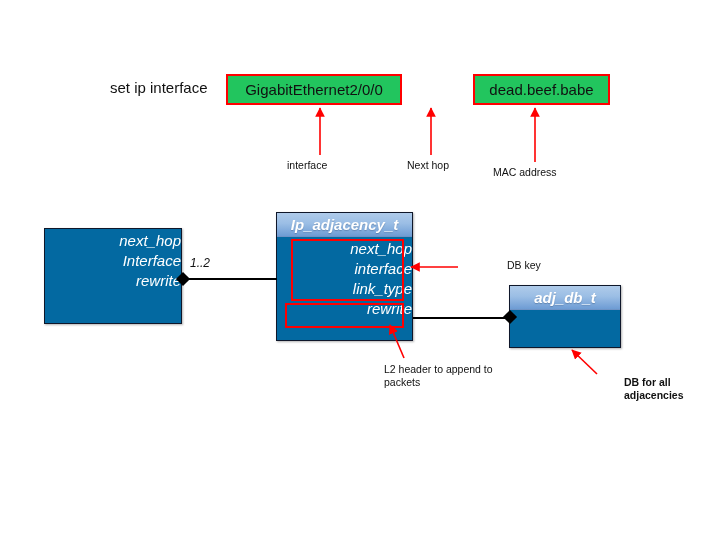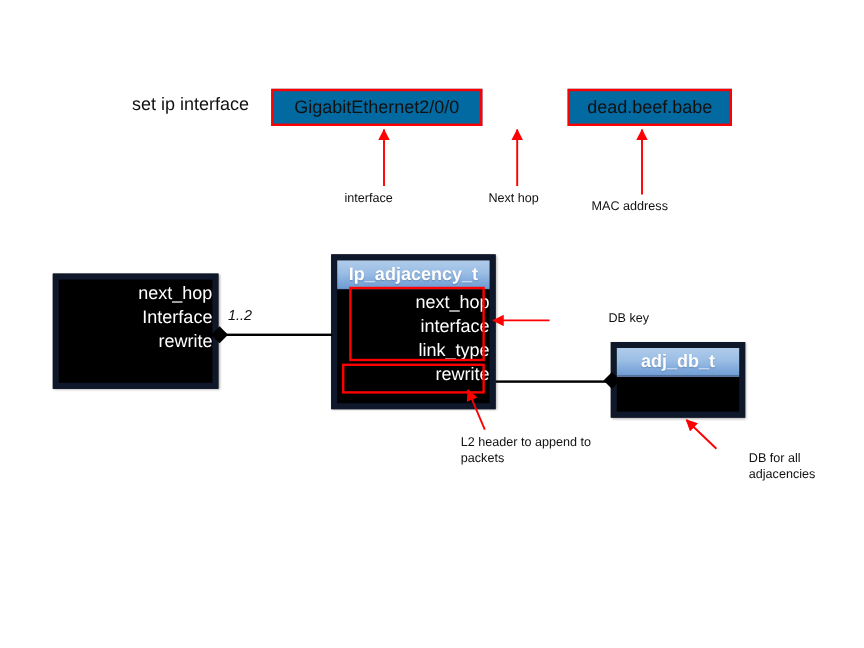--- a/index.html
+++ b/index.html
@@ -21,21 +21,21 @@
     position: absolute;
     left: 110px;
     top: 79px;
     font-size: 15px;
     color: #111111;
     white-space: nowrap;
   }
   .cmd-box {
     position: absolute;
     border: 2px solid #FF0000;
-    background: #0369a1;
+    background: #22c55e;
     box-sizing: border-box;
     display: flex;
     align-items: center;
     justify-content: center;
     font-size: 15px;
     color: #111111;
     white-space: nowrap;
     text-align: center;
   }
   #cmd-interface { left: 226px; top: 74px; width: 176px; height: 31px; }
@@ -48,23 +48,24 @@
     white-space: nowrap;
   }
   #ann-interface { left: 287px; top: 159px; }
   #ann-nexthop   { left: 407px; top: 159px; }
   #ann-mac       { left: 493px; top: 166px; }
 
   
   .uml-box {
     position: absolute;
     box-sizing: border-box;
-    border: 5px solid #0f172a;
-    background: #000000;
+    border: 1px solid #0f172a;
+    background: #0369a1;
     box-shadow: 1px 1px 2px rgba(0,0,0,0.30);
+    font-style: italic;
   }
   .uml-header {
     box-sizing: border-box;
     width: 100%;
     background: linear-gradient(to bottom, #AFCBEA 0%, #9BBEE5 45%, #6E9CD4 100%);
     border-bottom: 1px solid #6E93C6;
     color: #ffffff;
     font-size: 15px;
     font-weight: bold;
     text-align: center;
@@ -123,21 +124,21 @@
   
   .ann-text {
     position: absolute;
     font-size: 10.5px;
     color: #111111;
     line-height: 13px;
     margin-left: 44px;
   }
   #ann-dbkey    { left: 463px; top: 259px; }
   #ann-l2       { left: 340px; top: 363px; width: 140px; }
-  #ann-dballadj { left: 580px; top: 376px; }
+  #ann-dballadj { left: 580px; top: 376px; font-weight: bold; }
 
   svg.overlay {
     position: absolute;
     left: 0; top: 0;
     width: 720px;
     height: 540px;
     pointer-events: none;
   }
 </style>
 </head>

